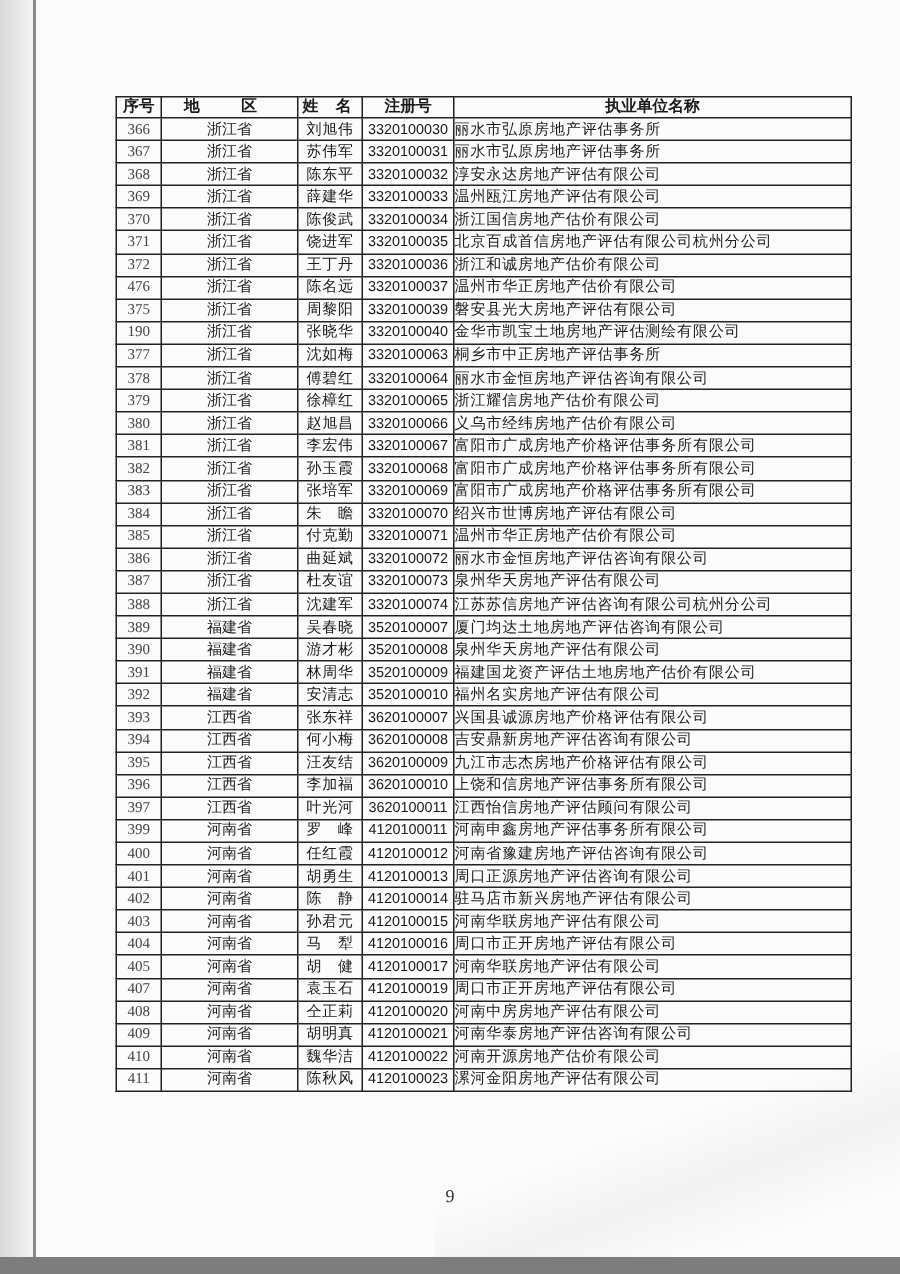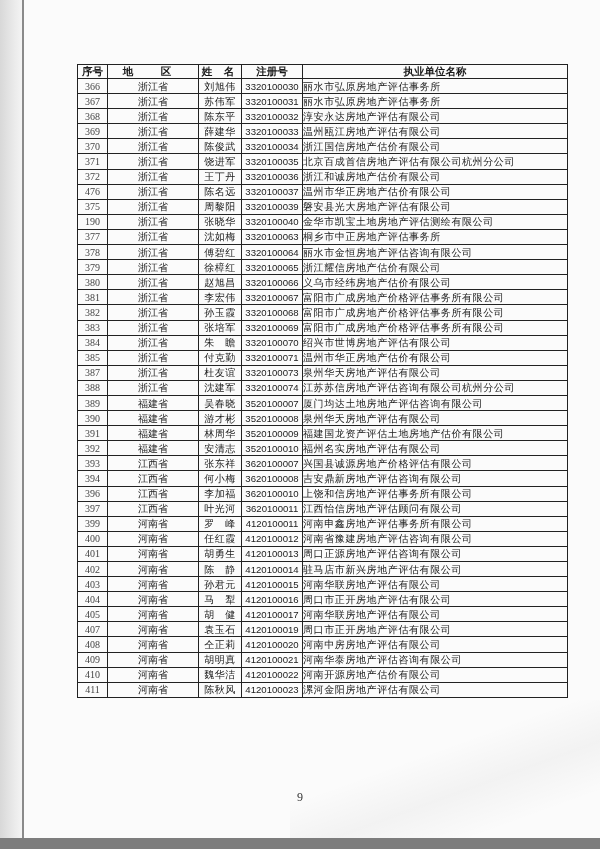--- a/index.html
+++ b/index.html
@@ -214,20 +214,27 @@
         <td class="org">绍兴市世博房地产评估有限公司</td>
       </tr>
       <tr>
         <td class="no">385</td>
         <td class="region">浙江省</td>
         <td class="name">付克勤</td>
         <td class="regno">3320100071</td>
         <td class="org">温州市华正房地产估价有限公司</td>
       </tr>
       <tr>
+        <td class="no">386</td>
+        <td class="region">浙江省</td>
+        <td class="name">曲延斌</td>
+        <td class="regno">3320100072</td>
+        <td class="org">丽水市金恒房地产评估咨询有限公司</td>
+      </tr>
+      <tr>
         <td class="no">387</td>
         <td class="region">浙江省</td>
         <td class="name">杜友谊</td>
         <td class="regno">3320100073</td>
         <td class="org">泉州华天房地产评估有限公司</td>
       </tr>
       <tr>
         <td class="no">388</td>
         <td class="region">浙江省</td>
         <td class="name">沈建军</td>
@@ -268,20 +275,27 @@
         <td class="name">张东祥</td>
         <td class="regno">3620100007</td>
         <td class="org">兴国县诚源房地产价格评估有限公司</td>
       </tr>
       <tr>
         <td class="no">394</td>
         <td class="region">江西省</td>
         <td class="name">何小梅</td>
         <td class="regno">3620100008</td>
         <td class="org">吉安鼎新房地产评估咨询有限公司</td>
+      </tr>
+      <tr>
+        <td class="no">395</td>
+        <td class="region">江西省</td>
+        <td class="name">汪友结</td>
+        <td class="regno">3620100009</td>
+        <td class="org">九江市志杰房地产价格评估有限公司</td>
       </tr>
       <tr>
         <td class="no">396</td>
         <td class="region">江西省</td>
         <td class="name">李加福</td>
         <td class="regno">3620100010</td>
         <td class="org">上饶和信房地产评估事务所有限公司</td>
       </tr>
       <tr>
         <td class="no">397</td>

